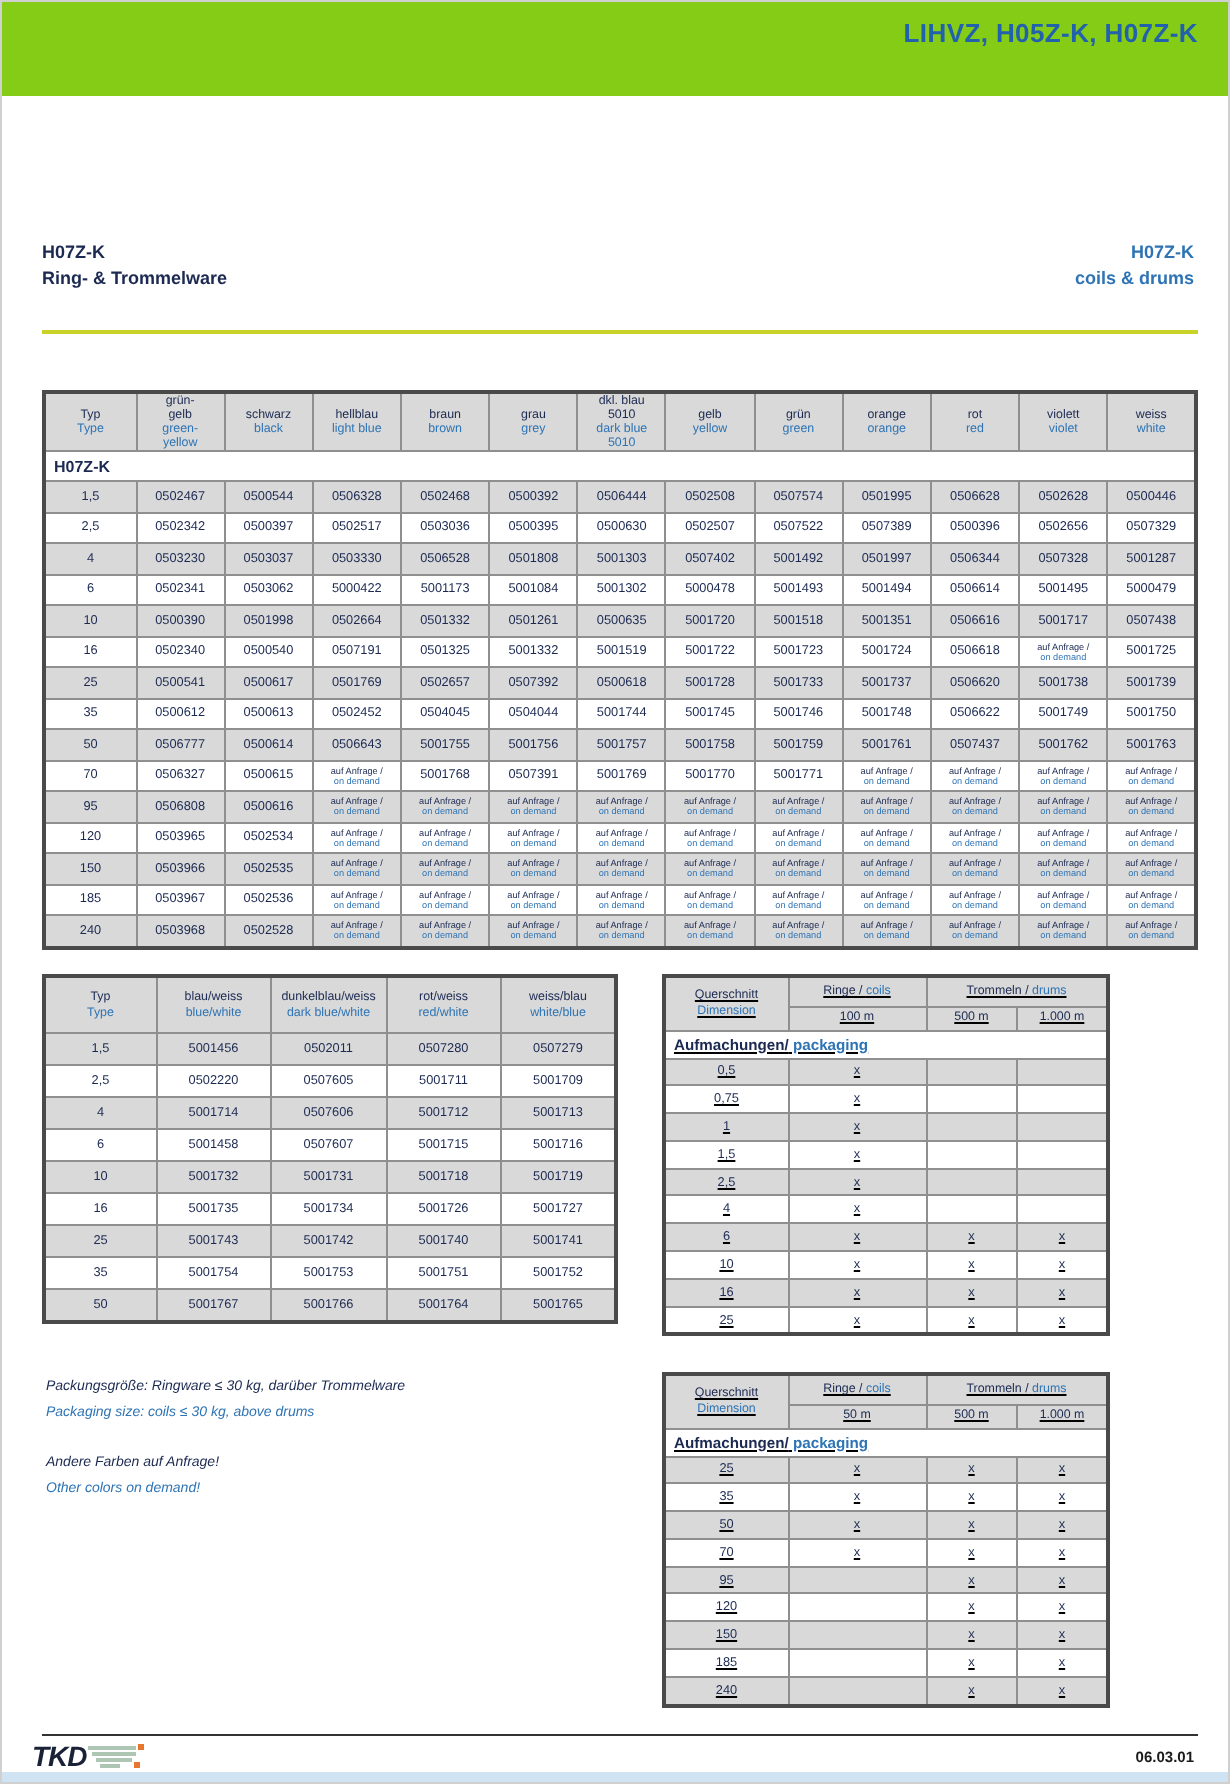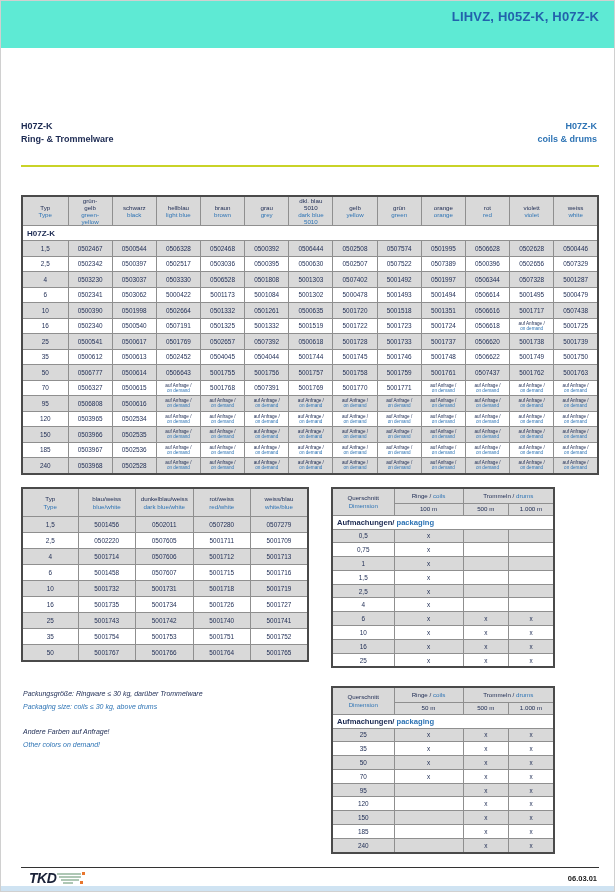--- a/index.html
+++ b/index.html
@@ -1,18 +1,18 @@
 <!DOCTYPE html>
 <html><head>
 <meta charset="utf-8">
 <style>
   html,body{margin:0;padding:0;background:#ffffff;}
   .page{position:relative;width:615px;height:892px;background:#ffffff;overflow:hidden;
         font-family:"Liberation Sans",sans-serif;border:1px solid #d0d0d0;box-sizing:border-box;}
-  .topbar{position:absolute;left:0;top:0;width:615px;height:47px;background:#5eead4;}
+  .topbar{position:absolute;left:0;top:0;width:615px;height:47px;background:#84cc16;}
   .topbar .title{position:absolute;right:17px;top:8px;font-size:13px;font-weight:bold;color:#2262ac;letter-spacing:.2px;}
   .navy{color:#1c2a52;}
   .blue{color:#2e74b5;}
   .intro{position:absolute;top:119px;font-size:9px;font-weight:bold;line-height:13px;}
   .intro.left{left:20px;text-align:left;}
   .intro.right{right:17px;text-align:right;}
   .limeline{position:absolute;left:20px;top:164px;width:578px;height:2px;background:#c9d327;}
 
   table{border-collapse:collapse;table-layout:fixed;position:absolute;background:#fff;}
   td,th{border:1px solid #8f8f8f;padding:0;text-align:center;vertical-align:middle;
@@ -29,34 +29,34 @@
   .main{left:20px;top:194px;width:578px;font-size:6.4px;}
   .main th{font-size:6.2px;line-height:7px;height:26px;}
   .main tr.sec td{font-size:8px;height:14px;}
   .main td{height:14.5px;}
 
   .helix{left:20px;top:486px;width:288px;font-size:6.4px;}
   .helix th{font-size:6.2px;line-height:7.5px;height:27px;}
   .helix tr.sec td{font-size:7.6px;height:14px;}
   .helix td{height:15px;}
 
-  .pack{width:224px;font-size:6.4px;}
+  .pack{width:224px;font-size:6.4px;text-decoration:underline;}
   .pack1{left:330px;top:486px;}
   .pack2{left:330px;top:685px;}
   .pack th{font-size:6.2px;line-height:7.5px;}
   .pack .h1{height:15px;}
   .pack .h2{height:12px;}
   .pack tr.sec td{font-size:7.6px;height:13px;}
   .pack td{height:12.8px;}
   .pack .mixed .d{color:#1c2a52;} .pack .mixed .e{color:#2e74b5;}
 
   .notes{position:absolute;left:22px;top:687px;font-size:7px;font-style:italic;line-height:12.5px;}
   .notes .gap{height:13px;}
   .footrule{position:absolute;left:20px;top:866px;width:578px;height:1px;background:#333333;}
-  .logo{position:absolute;left:28px;top:869px;display:flex;align-items:center;justify-content:flex-end;}
+  .logo{position:absolute;left:15px;top:869px;display:flex;align-items:center;justify-content:flex-end;}
   .logo .word{font-size:14px;font-weight:bold;font-style:italic;color:#1a2238;letter-spacing:-.5px;}
   .stripes{position:relative;width:28px;height:12px;margin-left:1px;}
   .stripes i{position:absolute;display:block;height:2px;background:#aec7b4;}
   .stripes .s1{left:0;top:1px;width:24px;} .stripes .s2{left:2px;top:4px;width:22px;}
   .stripes .s3{left:4px;top:7px;width:18px;} .stripes .s4{left:6px;top:10px;width:10px;}
   .stripes .d1,.stripes .d2{position:absolute;width:3px;height:3px;background:#e8762d;}
   .stripes .d1{right:0;top:0;} .stripes .d2{right:2px;bottom:0;}
   .date{position:absolute;right:17px;top:873px;font-size:7.5px;font-weight:bold;color:#1a1a1a;}
   .strip{position:absolute;left:0;top:885px;width:615px;height:7px;background:#cfe3f2;}
 </style>

